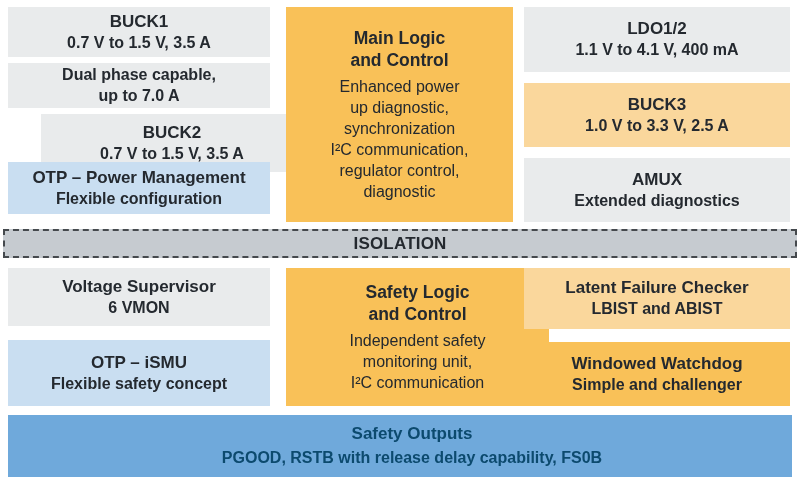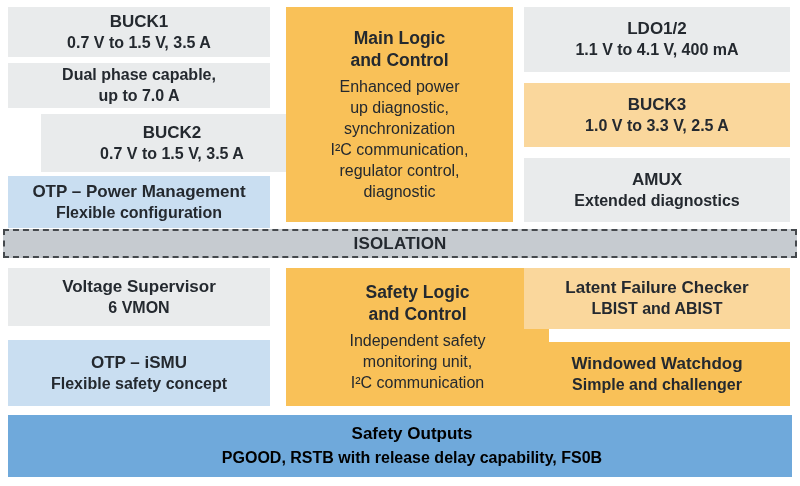--- a/index.html
+++ b/index.html
@@ -23,21 +23,21 @@
     align-items: center;
     justify-content: center;
     text-align: center;
     box-sizing: border-box;
     line-height: 1.28;
   }
   .gray   { background: #e9ebec; }
   .blue-l { background: #c9def1; }
   .orange { background: #f9c158; }
   .orange-l { background: #fad79c; }
-  .blue   { background: #6fa9db; color: #000000; padding-left: 24px; }
+  .blue   { background: #6fa9db; color: #0c4a6e; padding-left: 24px; }
   .title { font-weight: bold; font-size: 17px; }
   .sub   { font-size: 16px; font-weight: bold; }
   .bodyline { display: block; font-size: 16px; line-height: 21px; }
   .titleline { display: block; font-weight: bold; font-size: 17.5px; line-height: 22px; }
   .big-title-gap { margin-bottom: 5px; }
   .isolation {
     position: absolute;
     left: 3px;
     top: 229px;
     width: 790px;
@@ -65,21 +65,21 @@
   <div class="block gray" style="left:8px; top:63px; width:262px; height:45px;">
     <span class="sub">Dual phase capable,</span>
     <span class="sub">up to 7.0 A</span>
   </div>
 
   <div class="block gray" style="left:17px; top:114px; width:262px; height:58px;margin-left:24px;">
     <span class="title">BUCK2</span>
     <span class="sub">0.7 V to 1.5 V, 3.5 A</span>
   </div>
 
-  <div class="block blue-l" style="left:8px; top:176px; width:262px; height:52px;">
+  <div class="block blue-l" style="left:8px; top:162px; width:262px; height:52px;">
     <span class="title">OTP – Power Management</span>
     <span class="sub">Flexible configuration</span>
   </div>
 
   <div class="block orange" style="left:286px; top:7px; width:227px; height:215px;">
     <span class="titleline">Main Logic</span>
     <span class="titleline big-title-gap">and Control</span>
     <span class="bodyline">Enhanced power</span>
     <span class="bodyline">up diagnostic,</span>
     <span class="bodyline">synchronization</span>

